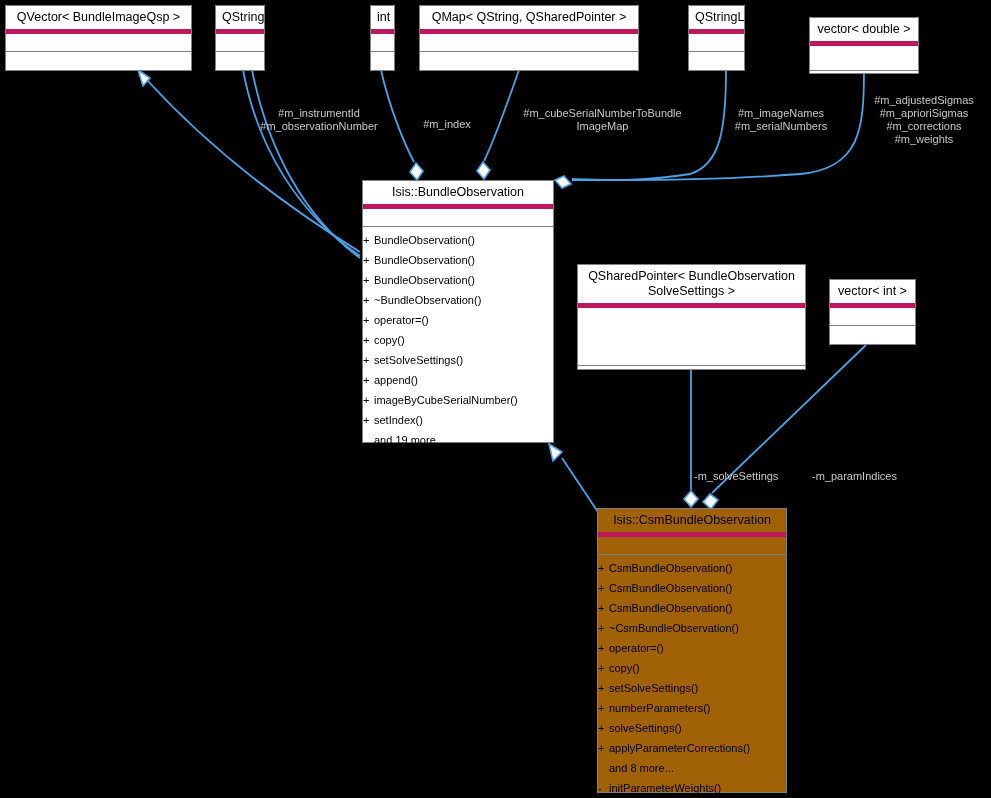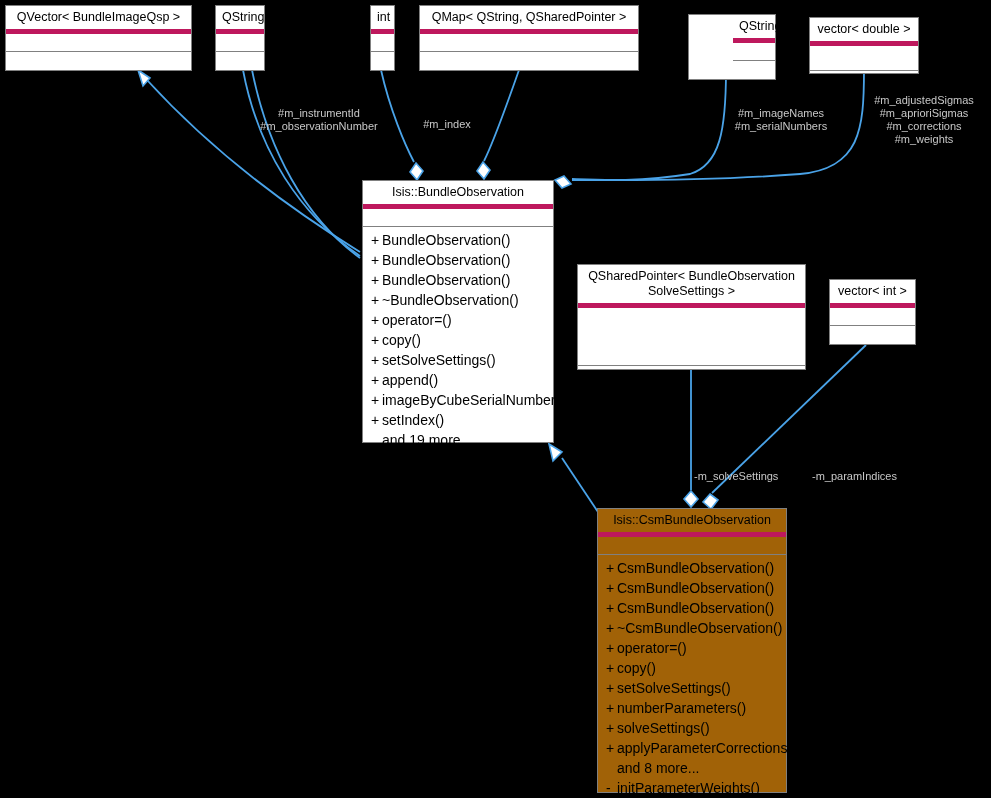--- a/index.html
+++ b/index.html
@@ -53,24 +53,24 @@
   .uml-ops {
     box-sizing: border-box;
     flex: 1 1 auto;
     padding: 3px 0 4px 0;
   }
   .uml-ops.empty {
     padding: 0;
     min-height: 20px;
   }
   .op-row {
-    font-size: 14px;
+    font-size: 11px;
     color: #000000;
     line-height: 20px;
-    padding-left: 8px;
+    padding-left: 0;
     white-space: nowrap;
   }
   .op-vis {
     display: inline-block;
     width: 11px;
   }
   .edge-label {
     position: absolute;
     color: #c8c8c8;
     font-size: 11px;
@@ -137,37 +137,39 @@
     <div class="uml-attrs"></div>
     <div class="uml-ops empty"></div>
   </div>
 
   <div class="uml-box" style="left:419px; top:5px; width:220px; height:66px;">
     <div class="uml-title">QMap&lt; QString, QSharedPointer &gt;</div>
     <div class="uml-attrs"></div>
     <div class="uml-ops empty"></div>
   </div>
 
-  <div class="uml-box" style="left:688px; top:14px; width:88px; height:66px;padding-left:44px;">
+  <div class="uml-box" style="left:688px; top:5px; width:57px; height:66px;">
     <div class="uml-title">QStringList</div>
     <div class="uml-attrs"></div>
     <div class="uml-ops empty"></div>
   </div>
 
   <div class="uml-box" style="left:809px; top:17px; width:110px; height:57px;gap:7px;">
     <div class="uml-title">vector&lt; double &gt;</div>
     <div class="uml-attrs"></div>
     <div class="uml-ops empty"></div>
   </div>
 
   <div class="edge-label" style="left:239px; top:107px; width:160px;">#m_instrumentId
 #m_observationNumber</div>
 
   <div class="edge-label" style="left:417px; top:118px; width:60px;">#m_index</div>
 
+  <div class="edge-label" style="left:505px; top:107px; width:195px;">#m_cubeSerialNumberToBundle
+ImageMap</div>
 
   <div class="edge-label" style="left:716px; top:107px; width:130px;">#m_imageNames
 #m_serialNumbers</div>
 
   <div class="edge-label" style="left:858px; top:94px; width:132px;">#m_adjustedSigmas
 #m_aprioriSigmas
 #m_corrections
 #m_weights</div>
 
   <div class="uml-box" style="left:362px; top:180px; width:192px; height:263px;">

